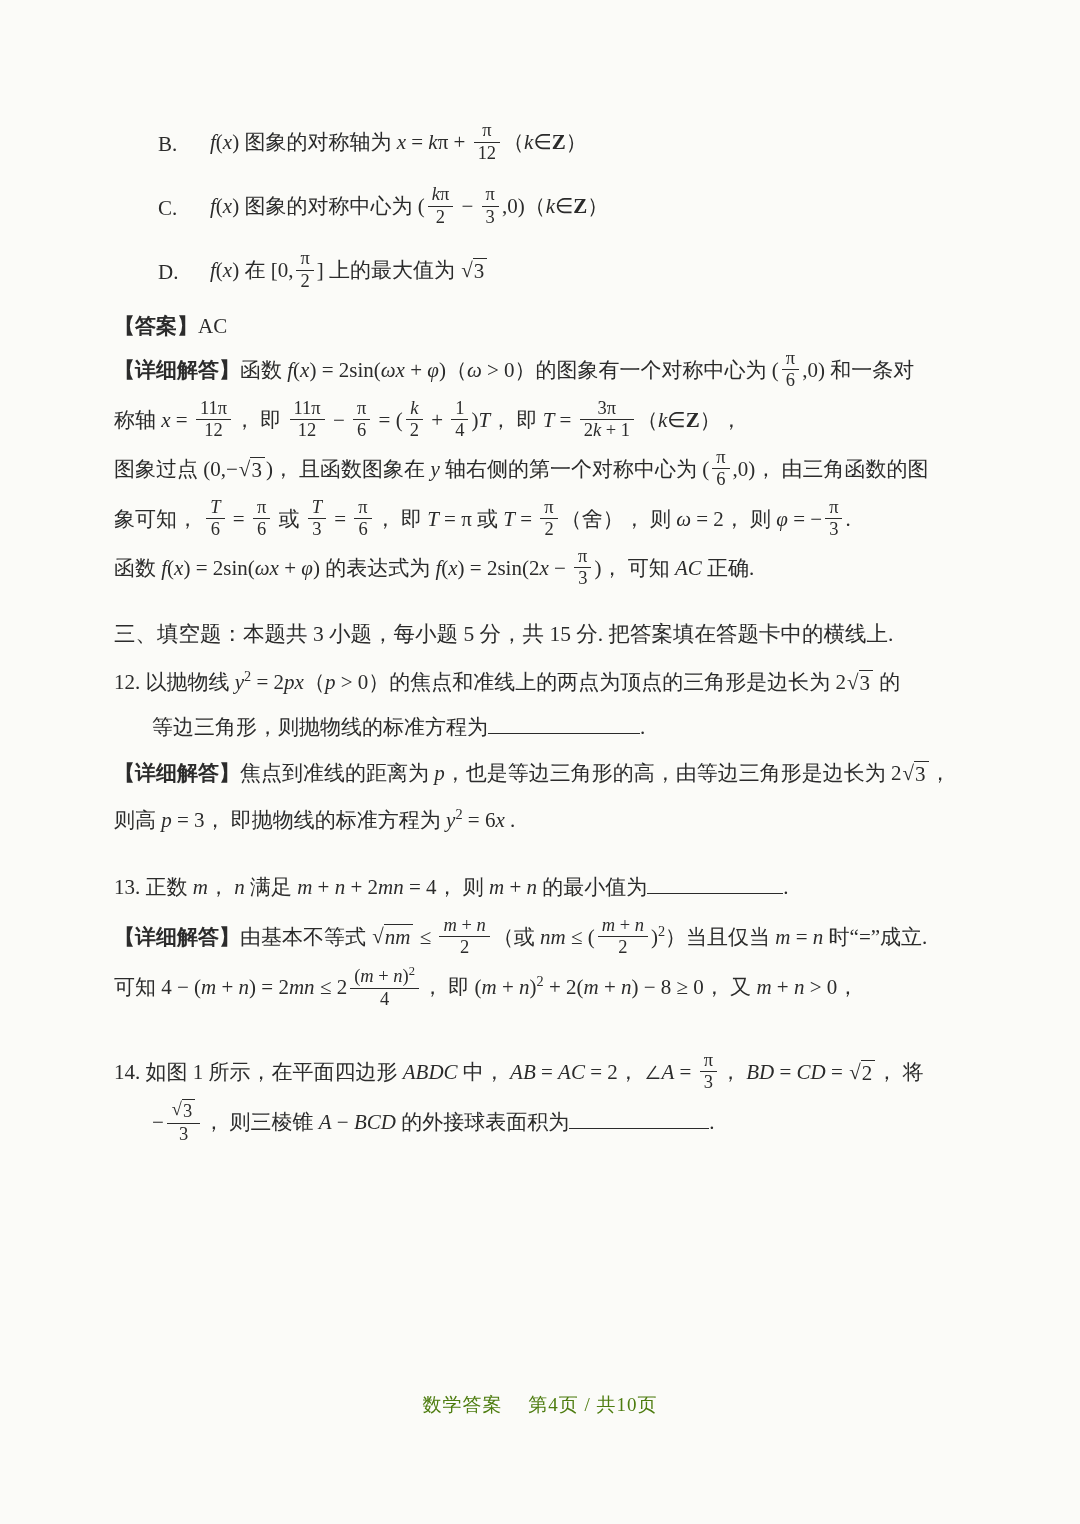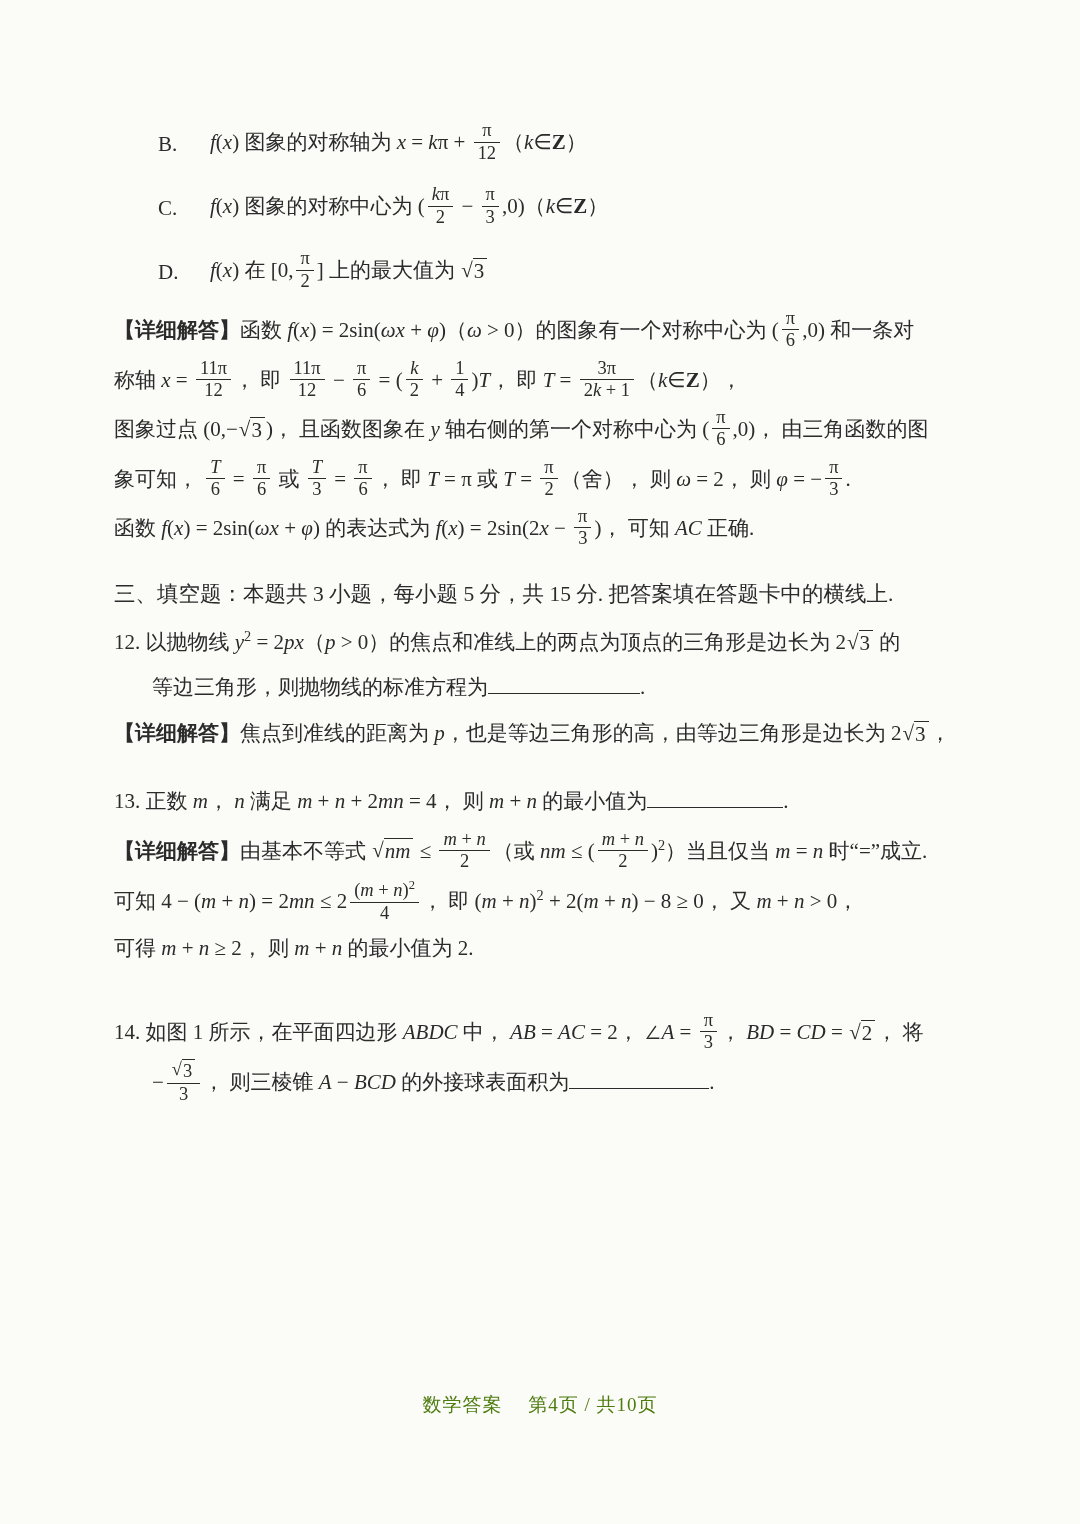--- a/index.html
+++ b/index.html
@@ -75,20 +75,21 @@
         <span class="line"><span class="mi">f</span>(<span class="mi">x</span>) 在 [0,<span class="frac">
               <span class="num">π</span>
               <span class="den">2</span>
             </span>] 上的最大值为 <span class="sqrt">
               <span class="rad">√</span>
               <span class="radb">3</span>
             </span></span>
       </div>
     </div>
 
+    <div class="ansline line"><span class="mbb">【答案】</span>AC</div>
     <div class="solline line"><span class="mbb">【详细解答】</span>函数 <span class="mi">f</span>(<span class="mi">x</span>) = 2sin(<span class="mi">ωx</span> + <span class="mi">φ</span>)（<span class="mi">ω</span> &gt; 0）的图象有一个对称中心为 (<span class="frac">
           <span class="num">π</span>
           <span class="den">6</span>
         </span>,0) 和一条对</div>
     <div class="solline line">称轴 <span class="mi">x</span> = <span class="frac">
           <span class="num">11π</span>
           <span class="den">12</span>
         </span>， 即 <span class="frac">
           <span class="num">11π</span>
           <span class="den">12</span>
@@ -143,41 +144,41 @@
     <div>
       <div class="qline line">12. 以抛物线 <span class="mi">y</span><sup>2</sup> = 2<span class="mi">px</span>（<span class="mi">p</span> &gt; 0）的焦点和准线上的两点为顶点的三角形是边长为 2<span class="sqrt">
             <span class="rad">√</span>
             <span class="radb">3</span>
           </span> 的</div>
       <div class="qline qindent line">等边三角形，则抛物线的标准方程为<span class="blank" style="width: 152px;"></span>.</div>
       <div class="solline line"><span class="mbb">【详细解答】</span>焦点到准线的距离为 <span class="mi">p</span>，也是等边三角形的高，由等边三角形是边长为 2<span class="sqrt">
             <span class="rad">√</span>
             <span class="radb">3</span>
           </span>，</div>
+      <div class="solline line">则高 <span class="mi">p</span> = 3， 即抛物线的标准方程为 <span class="mi">y</span><sup>2</sup> = 6<span class="mi">x</span> .</div>
     </div>
 
     <div class="gap-md"></div>
 
     <div>
       <div class="qline line">13. 正数 <span class="mi">m</span>， <span class="mi">n</span> 满足 <span class="mi">m</span> + <span class="mi">n</span> + 2<span class="mi">mn</span> = 4， 则 <span class="mi">m</span> + <span class="mi">n</span> 的最小值为<span class="blank" style="width: 136px;"></span>.</div>
       <div class="solline line"><span class="mbb">【详细解答】</span>由基本不等式 <span class="sqrt">
             <span class="rad">√</span>
             <span class="radb"><span class="mi">nm</span></span>
           </span> ≤ <span class="frac">
             <span class="num"><span class="mi">m</span> + <span class="mi">n</span></span>
             <span class="den">2</span>
           </span>（或 <span class="mi">nm</span> ≤ (<span class="frac">
             <span class="num"><span class="mi">m</span> + <span class="mi">n</span></span>
             <span class="den">2</span>
           </span>)<sup>2</sup>）当且仅当 <span class="mi">m</span> = <span class="mi">n</span> 时“=”成立.</div>
       <div class="solline line">可知 4 − (<span class="mi">m</span> + <span class="mi">n</span>) = 2<span class="mi">mn</span> ≤ 2<span class="frac">
             <span class="num">(<span class="mi">m</span> + <span class="mi">n</span>)<sup>2</sup></span>
             <span class="den">4</span>
           </span>， 即 (<span class="mi">m</span> + <span class="mi">n</span>)<sup>2</sup> + 2(<span class="mi">m</span> + <span class="mi">n</span>) − 8 ≥ 0， 又 <span class="mi">m</span> + <span class="mi">n</span> &gt; 0，</div>
-      <div class="solline line">可得 <span class="mi">m</span> + <span class="mi">n</span> ≥ 2， 则 <span class="mi">m</span> + <span class="mi">n</span> 的最小值为 2.</div>
     </div>
 
     <div class="gap-lg"></div>
 
     <div>
       <div class="qline line">14. 如图 1 所示，在平面四边形 <span class="mi">ABDC</span> 中， <span class="mi">AB</span> = <span class="mi">AC</span> = 2， ∠<span class="mi">A</span> = <span class="frac">
             <span class="num">π</span>
             <span class="den">3</span>
           </span>， <span class="mi">BD</span> = <span class="mi">CD</span> = <span class="sqrt">
             <span class="rad">√</span>

